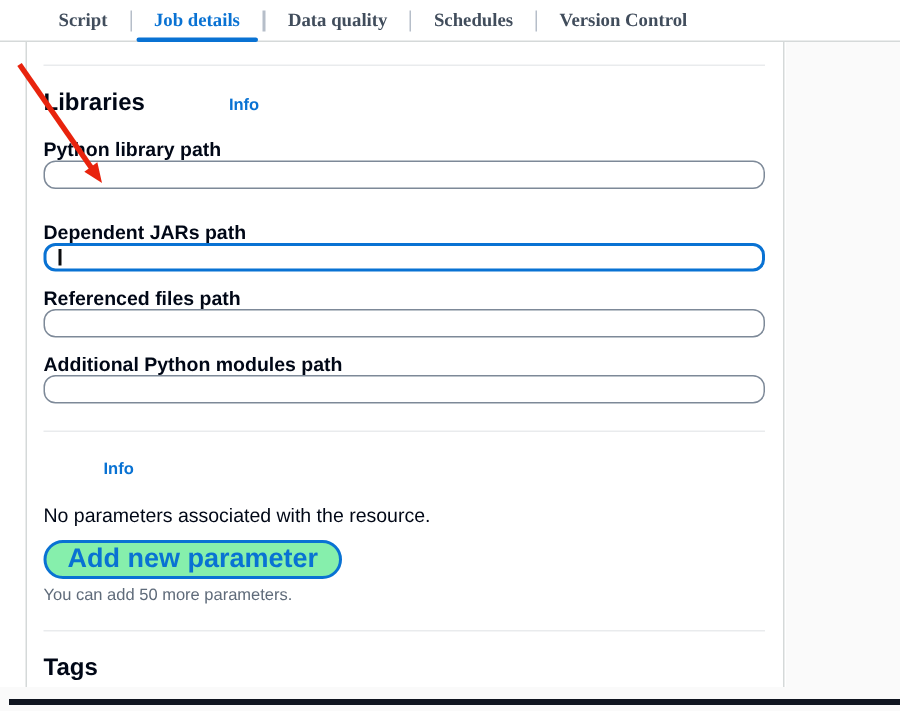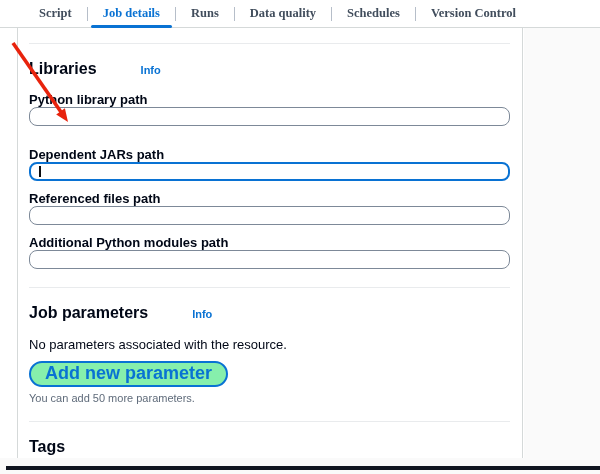--- a/index.html
+++ b/index.html
@@ -52,21 +52,21 @@
   }
 
   
   .divider { border: 0; border-top: 1px solid #e9ebed; margin: 0; }
   .divider.d1 { margin-top: 15px; }
   .divider.d2 { margin-top: 18px; }
   .divider.d3 { margin-top: 16px; }
 
   .section-heading {
     margin-top: 16px; font-size: 16px; line-height: 18px; font-weight: bold;
-    color: #000716; display: flex; align-items: baseline; gap: 4px;
+    color: #000716; display: flex; align-items: baseline; gap: 16px;
   }
   .info-link { font-size: 11px; font-weight: bold; color: #0972d3; cursor: pointer; padding-left: 40px; }
 
   .field-label {
     font-size: 13px; line-height: 15px; font-weight: bold; color: #000716;
   }
   .lbl1 { margin-top: 3px; }
   .lbl2 { margin-top: 21px; }
   .lbl3 { margin-top: 10px; }
   .lbl4 { margin-top: 10px; }
@@ -104,23 +104,20 @@
 
 <nav class="tabbar">
   <div class="tab">
       <span>Script</span>
     </div>
   <div class="tab-divider"></div>
   <div class="tab active">
       <span>Job details</span>
     </div>
   <div class="tab-divider"></div>
-  <div class="tab">
-      <span>Runs</span>
-    </div>
   <div class="tab-divider"></div>
   <div class="tab">
       <span>Data quality</span>
     </div>
   <div class="tab-divider"></div>
   <div class="tab">
       <span>Schedules</span>
     </div>
   <div class="tab-divider"></div>
   <div class="tab">
@@ -152,21 +149,20 @@
     <div class="text-input"></div>
 
     <div class="field-label lbl4">Additional Python modules path</div>
     <div class="text-input"></div>
   </section>
 
   <hr class="divider d2">
 
   <section>
     <h2 class="section-heading">
-      <span>Job parameters</span>
       <a class="info-link">Info</a>
     </h2>
     <div class="empty-text">No parameters associated with the resource.</div>
     <div class="btn-row" style="margin-top:8px;">
       <button class="outline-btn">Add new parameter</button>
     </div>
     <div class="hint-text">You can add 50 more parameters.</div>
   </section>
 
   <hr class="divider d3">

